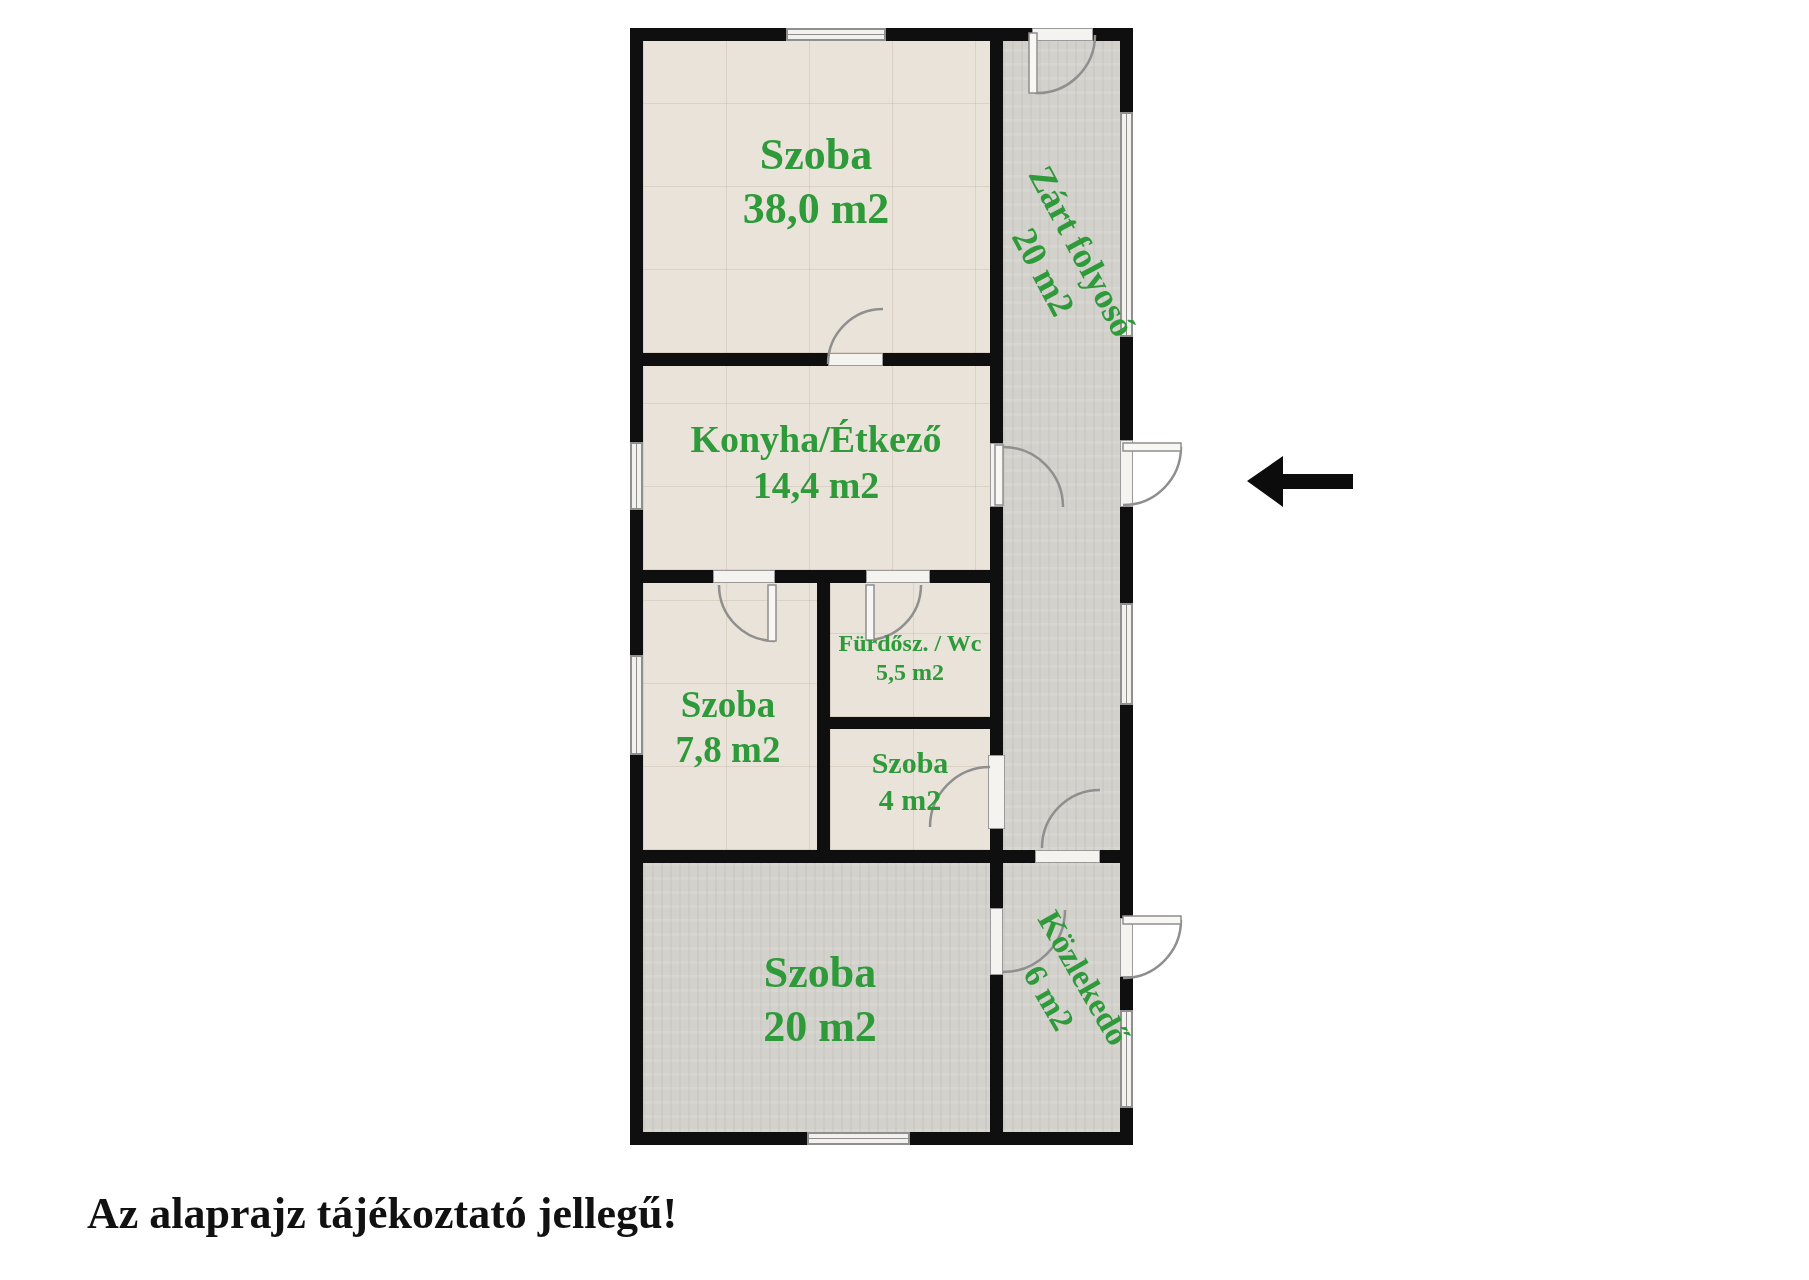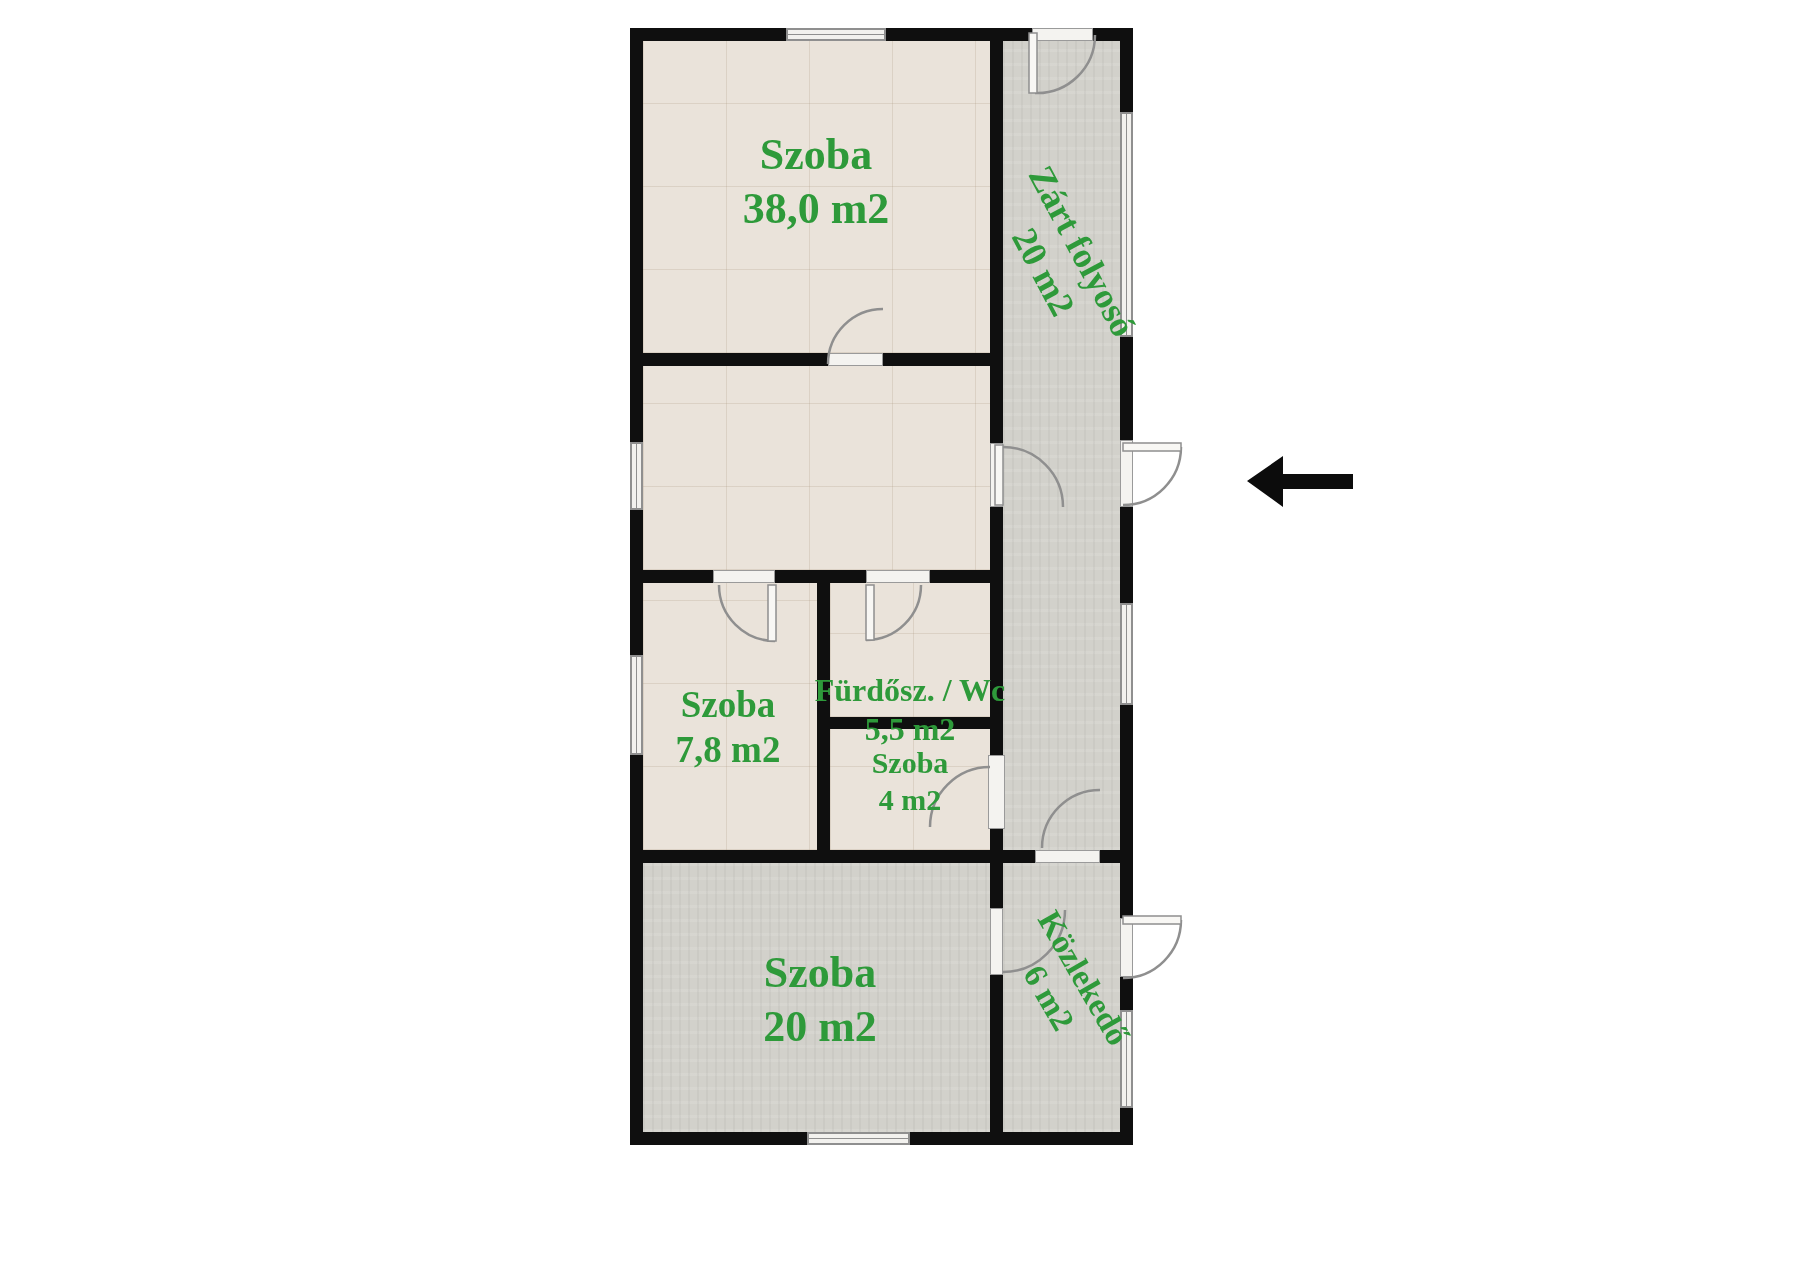--- a/index.html
+++ b/index.html
@@ -119,39 +119,44 @@
     <path class="door-arc" d="M 1065 910 A 62 62 0 0 1 1003 972"></path>
     <path class="door-arc" d="M 1181 920 A 58 58 0 0 1 1123 978"></path>
     <rect class="door-leaf" x="1123" y="916" width="58" height="8"></rect>
     <polygon points="1247,481 1283,456 1283,474 1353,474 1353,489 1283,489 1283,507" fill="#0c0c0c"></polygon>
   </svg>
 
   <div class="room-label" style="left:816px;top:182px;font-size:44px;">
     <div>Szoba</div>
     <div>38,0 m2</div>
   </div>
+  <div class="room-label" style="left:816px;top:462px;font-size:38px;">
+    <div>Konyha/Étkező</div>
+    <div>14,4 m2</div>
+  </div>
   <div class="room-label" style="left:728px;top:727px;font-size:37px;">
     <div>Szoba</div>
     <div>7,8 m2</div>
   </div>
-  <div class="room-label" style="left:910px;top:710px;font-size:32px;">
+  <div class="room-label" style="left:910px;top:658px;font-size:24px;">
     <div>Fürdősz. / Wc</div>
     <div>5,5 m2</div>
   </div>
   <div class="room-label" style="left:910px;top:782px;font-size:30px;">
     <div>Szoba</div>
     <div>4 m2</div>
   </div>
   <div class="room-label" style="left:820px;top:1000px;font-size:44px;">
     <div>Szoba</div>
     <div>20 m2</div>
   </div>
   <div class="room-label rot62" style="left:1062px;top:262px;font-size:36px;">
     <div>Zárt folyosó</div>
     <div>20 m2</div>
   </div>
   <div class="room-label rot60" style="left:1066px;top:988px;font-size:33px;">
     <div>Közlekedő</div>
     <div>6 m2</div>
   </div>
 
+  <div class="note">Az alaprajz tájékoztató jellegű!</div>
 
 </div>
 
 </body></html>

